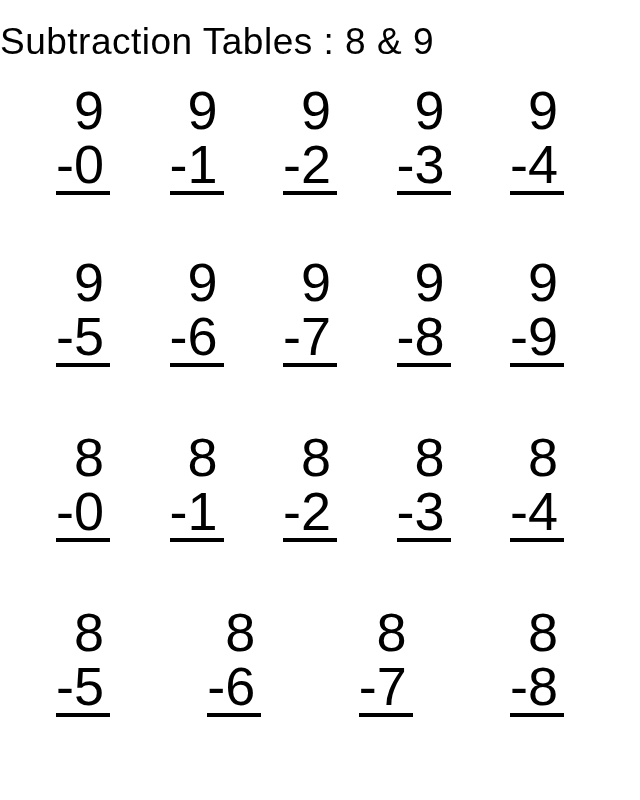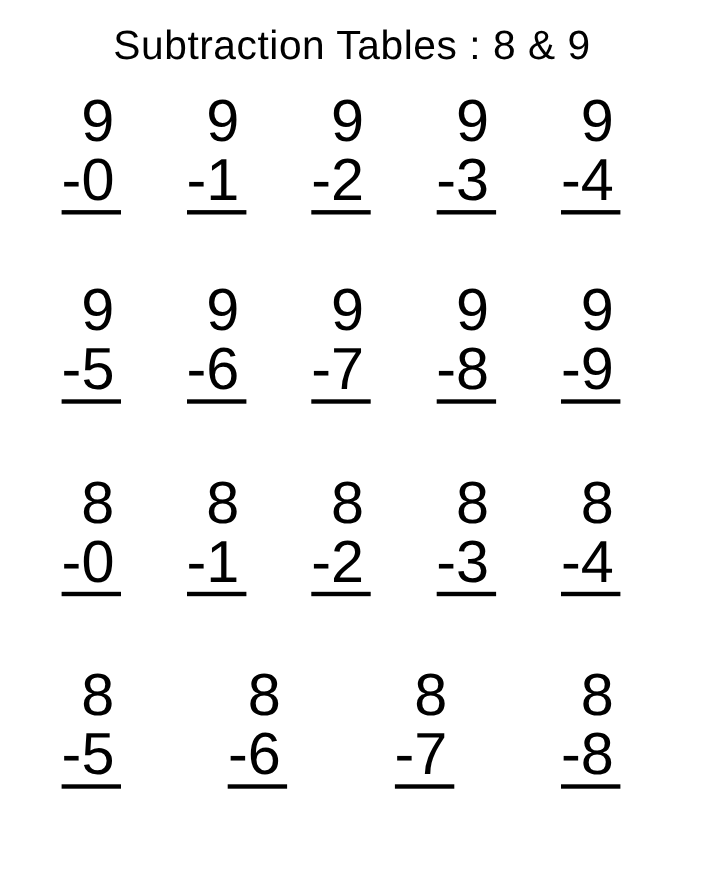--- a/index.html
+++ b/index.html
@@ -16,21 +16,21 @@
   }
   .page {
     position: relative;
     width: 640px; height: 800px;
     background: var(--paper);
   }
   .title {
     position: absolute;
     top: 22px; left: 0;
     width: 100%;
-    text-align: center;
+    text-align: left;
     font-size: 37px;
     font-weight: 400;
     letter-spacing: 0.5px;
     line-height: 40px;
     color: var(--ink);
     white-space: nowrap;
   }
   .grid {
     position: absolute;
     top: 0; left: 0;

